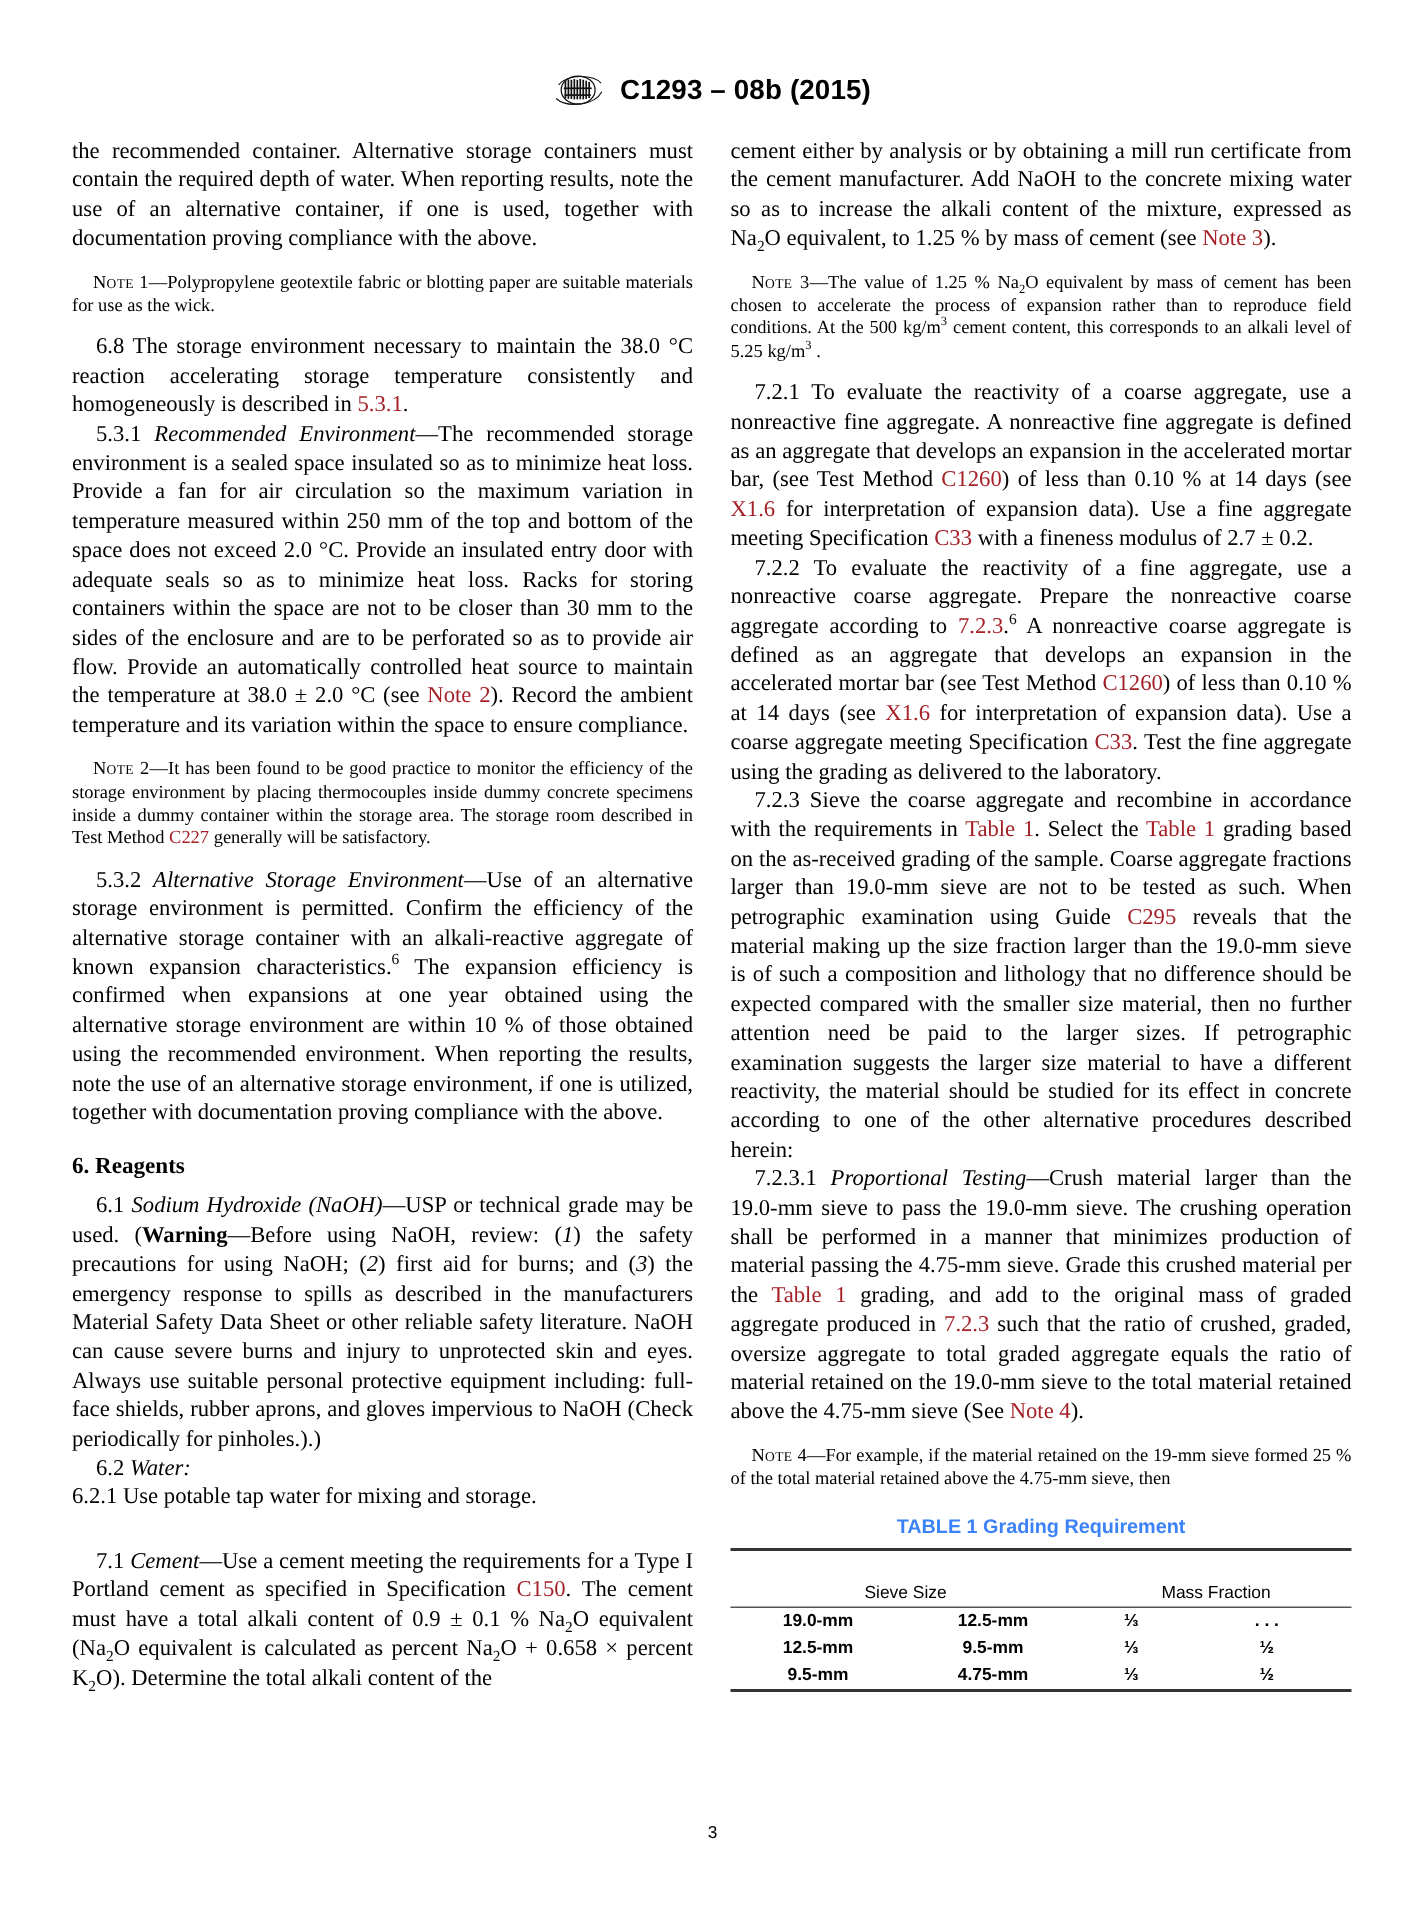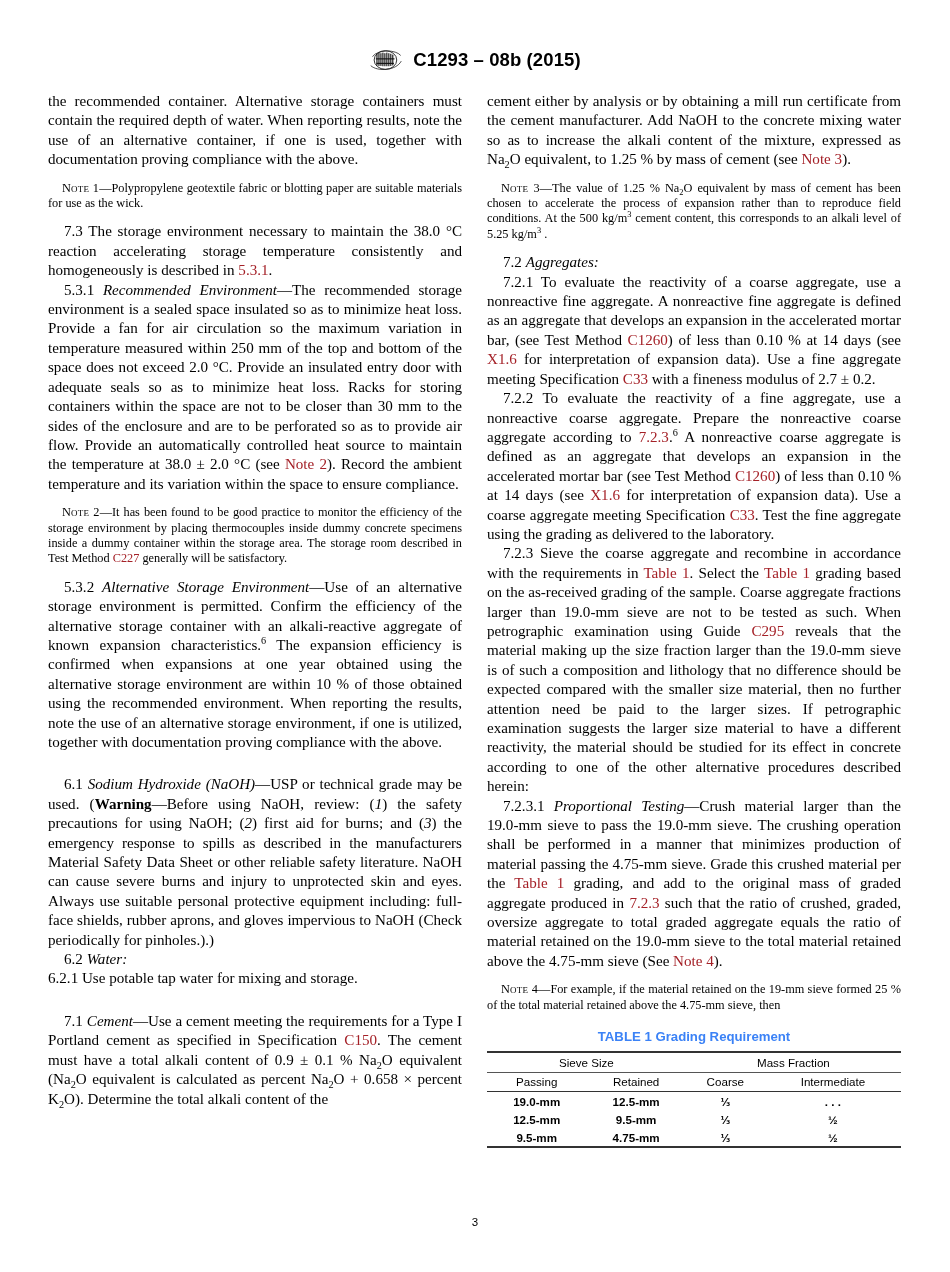--- a/index.html
+++ b/index.html
@@ -134,21 +134,21 @@
   table.grading th,
   table.grading td {
     padding: 2px 0 2.5px 0;
     text-align: center;
     font-weight: normal;
     color: #000;
   }
   table.grading tr.grouphead th {
     border-top: 2.2px solid #333;
     border-bottom: 0.9px solid #555;
-    padding-top: 3px;
+    padding-top: 21px;
     padding-bottom: 3px;
   }
   table.grading tr.subhead th {
     border-bottom: 1.6px solid #333;
     padding-top: 2px;
     padding-bottom: 3px;
   }
   table.grading tr.last td {
     border-bottom: 2.2px solid #333;
   }
@@ -204,34 +204,35 @@
     <div class="col">
 
       <p class="body"><span>the recommended container. Alternative storage containers must contain the required depth of water. When reporting results, note the use of an alternative container, if one is used, together with documentation proving compliance with the above.</span></p>
 
       <div class="gap-md"></div>
 
       <p class="note"><span class="notelabel">Note 1</span><span>—Polypropylene geotextile fabric or blotting paper are suitable materials for use as the wick.</span></p>
 
       <div class="gap-md"></div>
 
-      <p class="body indent"><span>7.3</span><span> The storage environment necessary to maintain the 38.0 °C reaction accelerating storage temperature consistently and homogeneously is described in </span><span class="ref">5.3.1</span><span>.</span></p>
+      <p class="body indent"><span>6.8</span><span> The storage environment necessary to maintain the 38.0 °C reaction accelerating storage temperature consistently and homogeneously is described in </span><span class="ref">5.3.1</span><span>.</span></p>
 
       <p class="body indent"><span>5.3.1</span>&nbsp;<span class="ital">Recommended Environment</span><span>—The recommended storage environment is a sealed space insulated so as to minimize heat loss. Provide a fan for air circulation so the maximum variation in temperature measured within 250 mm of the top and bottom of the space does not exceed 2.0 °C. Provide an insulated entry door with adequate seals so as to minimize heat loss. Racks for storing containers within the space are not to be closer than 30 mm to the sides of the enclosure and are to be perforated so as to provide air flow. Provide an automatically controlled heat source to maintain the temperature at 38.0 ± 2.0 °C (see </span><span class="ref">Note 2</span><span>). Record the ambient temperature and its variation within the space to ensure compliance.</span></p>
 
       <div class="gap-md"></div>
 
       <p class="note"><span class="notelabel">Note 2</span><span>—It has been found to be good practice to monitor the efficiency of the storage environment by placing thermocouples inside dummy concrete specimens inside a dummy container within the storage area. The storage room described in Test Method </span><span class="ref">C227</span><span> generally will be satisfactory.</span></p>
 
       <div class="gap-md"></div>
 
       <p class="body indent"><span>5.3.2</span>&nbsp;<span class="ital">Alternative Storage Environment</span><span>—Use of an alternative storage environment is permitted. Confirm the efficiency of the alternative storage container with an alkali-reactive aggregate of known expansion characteristics.</span><sup>6</sup><span> The expansion efficiency is confirmed when expansions at one year obtained using the alternative storage environment are within 10 % of those obtained using the recommended environment. When reporting the results, note the use of an alternative storage environment, if one is utilized, together with documentation proving compliance with the above.</span></p>
 
       <div class="gap-lg"></div>
 
+      <h3 class="section">6.  Reagents</h3>
 
       <div class="gap-sm"></div>
 
       <p class="body indent"><span>6.1</span>&nbsp;<span class="ital">Sodium Hydroxide (NaOH)</span><span>—USP or technical grade may be used. (</span><span class="bold">Warning</span><span>—Before using NaOH, review: (</span><span class="ital">1</span><span>) the safety precautions for using NaOH; (</span><span class="ital">2</span><span>) first aid for burns; and (</span><span class="ital">3</span><span>) the emergency response to spills as described in the manufacturers Material Safety Data Sheet or other reliable safety literature. NaOH can cause severe burns and injury to unprotected skin and eyes. Always use suitable personal protective equipment including: full-face shields, rubber aprons, and gloves impervious to NaOH (Check periodically for pinholes.).)</span></p>
 
       <p class="body indent"><span>6.2</span>&nbsp;<span class="ital">Water:</span></p>
 
       <p class="body"><span>6.2.1</span><span> Use potable tap water for mixing and storage.</span></p>
 
       <div class="gap-lg"></div>
@@ -246,47 +247,40 @@
     <div class="col">
 
       <p class="body"><span>cement either by analysis or by obtaining a mill run certificate from the cement manufacturer. Add NaOH to the concrete mixing water so as to increase the alkali content of the mixture, expressed as Na</span><sub>2</sub><span>O equivalent, to 1.25 % by mass of cement (see </span><span class="ref">Note 3</span><span>).</span></p>
 
       <div class="gap-md"></div>
 
       <p class="note"><span class="notelabel">Note 3</span><span>—The value of 1.25 % Na</span><sub>2</sub><span>O equivalent by mass of cement has been chosen to accelerate the process of expansion rather than to reproduce field conditions. At the 500 kg/m</span><sup>3</sup><span> cement content, this corresponds to an alkali level of 5.25 kg/m</span><sup>3</sup><span> .</span></p>
 
       <div class="gap-md"></div>
 
-      <p class="body indent"><span>7.2</span>&nbsp;<span class="ital">Aggregates:</span></p>
 
       <p class="body indent"><span>7.2.1</span><span> To evaluate the reactivity of a coarse aggregate, use a nonreactive fine aggregate. A nonreactive fine aggregate is defined as an aggregate that develops an expansion in the accelerated mortar bar, (see Test Method </span><span class="ref">C1260</span><span>) of less than 0.10 % at 14 days (see </span><span class="ref">X1.6</span><span> for interpretation of expansion data). Use a fine aggregate meeting Specification </span><span class="ref">C33</span><span> with a fineness modulus of 2.7 ± 0.2.</span></p>
 
       <p class="body indent"><span>7.2.2</span><span> To evaluate the reactivity of a fine aggregate, use a nonreactive coarse aggregate. Prepare the nonreactive coarse aggregate according to </span><span class="ref">7.2.3</span><span>.</span><sup>6</sup><span> A nonreactive coarse aggregate is defined as an aggregate that develops an expansion in the accelerated mortar bar (see Test Method </span><span class="ref">C1260</span><span>) of less than 0.10 % at 14 days (see </span><span class="ref">X1.6</span><span> for interpretation of expansion data). Use a coarse aggregate meeting Specification </span><span class="ref">C33</span><span>. Test the fine aggregate using the grading as delivered to the laboratory.</span></p>
 
       <p class="body indent"><span>7.2.3</span><span> Sieve the coarse aggregate and recombine in accordance with the requirements in </span><span class="ref">Table 1</span><span>. Select the </span><span class="ref">Table 1</span><span> grading based on the as-received grading of the sample. Coarse aggregate fractions larger than 19.0-mm sieve are not to be tested as such. When petrographic examination using Guide </span><span class="ref">C295</span><span> reveals that the material making up the size fraction larger than the 19.0-mm sieve is of such a composition and lithology that no difference should be expected compared with the smaller size material, then no further attention need be paid to the larger sizes. If petrographic examination suggests the larger size material to have a different reactivity, the material should be studied for its effect in concrete according to one of the other alternative procedures described herein:</span></p>
 
       <p class="body indent"><span>7.2.3.1</span>&nbsp;<span class="ital">Proportional Testing</span><span>—Crush material larger than the 19.0-mm sieve to pass the 19.0-mm sieve. The crushing operation shall be performed in a manner that minimizes production of material passing the 4.75-mm sieve. Grade this crushed material per the </span><span class="ref">Table 1</span><span> grading, and add to the original mass of graded aggregate produced in </span><span class="ref">7.2.3</span><span> such that the ratio of crushed, graded, oversize aggregate to total graded aggregate equals the ratio of material retained on the 19.0-mm sieve to the total material retained above the 4.75-mm sieve (See </span><span class="ref">Note 4</span><span>).</span></p>
 
       <div class="gap-md"></div>
 
       <p class="note"><span class="notelabel">Note 4</span><span>—For example, if the material retained on the 19-mm sieve formed 25 % of the total material retained above the 4.75-mm sieve, then</span></p>
 
       <div class="table-block">
         <div class="table-caption">TABLE 1 Grading Requirement</div>
         <table class="grading">
           <thead>
             <tr class="grouphead">
               <th colspan="2">Sieve Size</th>
               <th colspan="2">Mass Fraction</th>
-            </tr>
-            <tr class="subhead">
-              <th>Passing</th>
-              <th>Retained</th>
-              <th>Coarse</th>
-              <th>Intermediate</th>
             </tr>
           </thead>
           <tbody>
             <tr>
               <td>19.0-mm</td>
               <td>12.5-mm</td>
               <td class="frac">⅓</td>
               <td class="frac">. . .</td>
             </tr>
             <tr>

